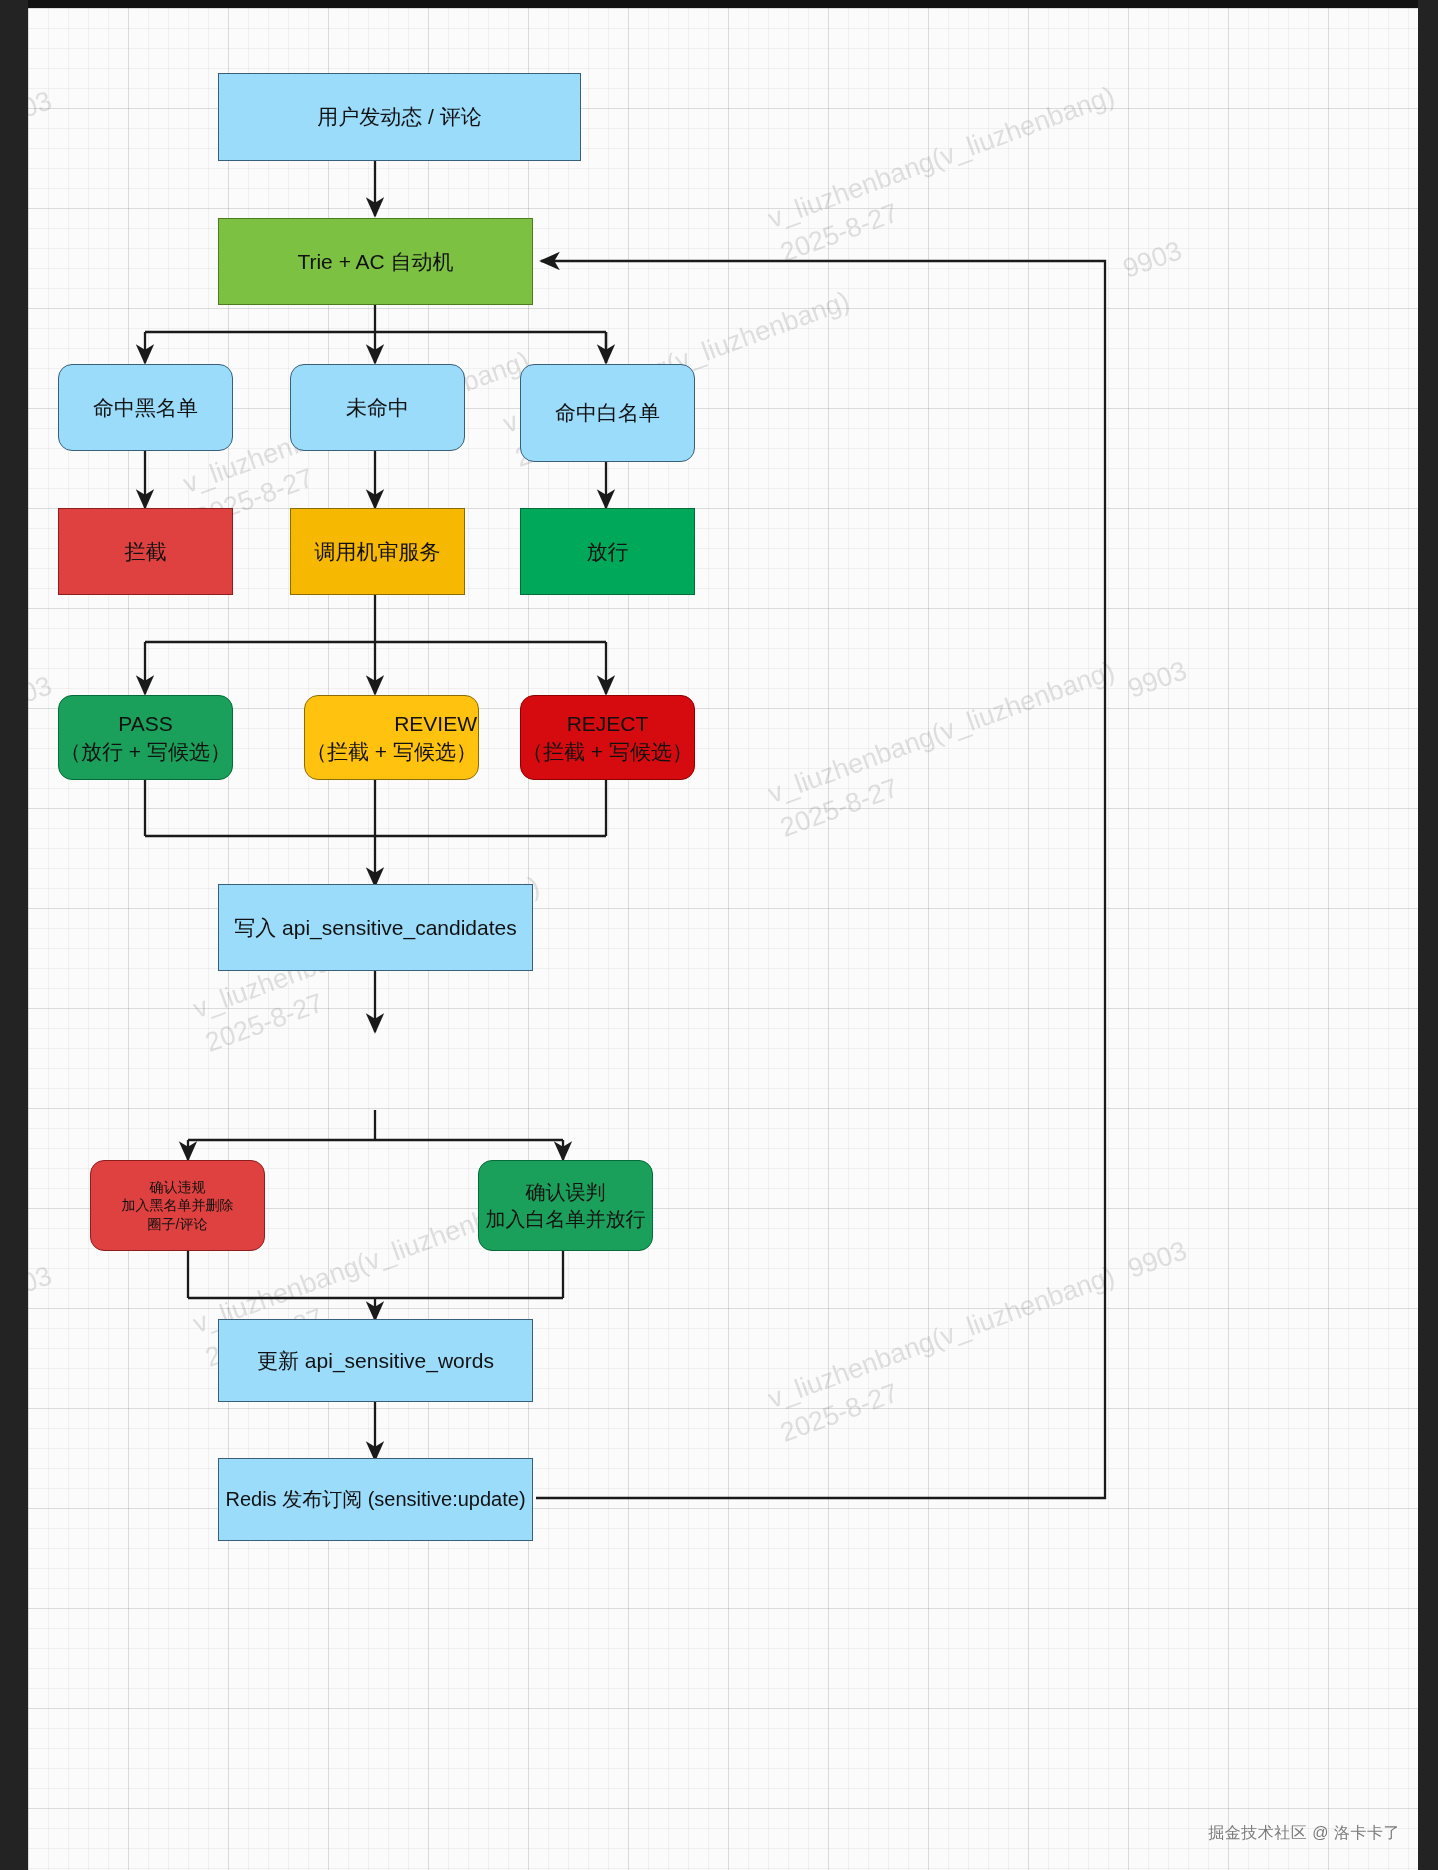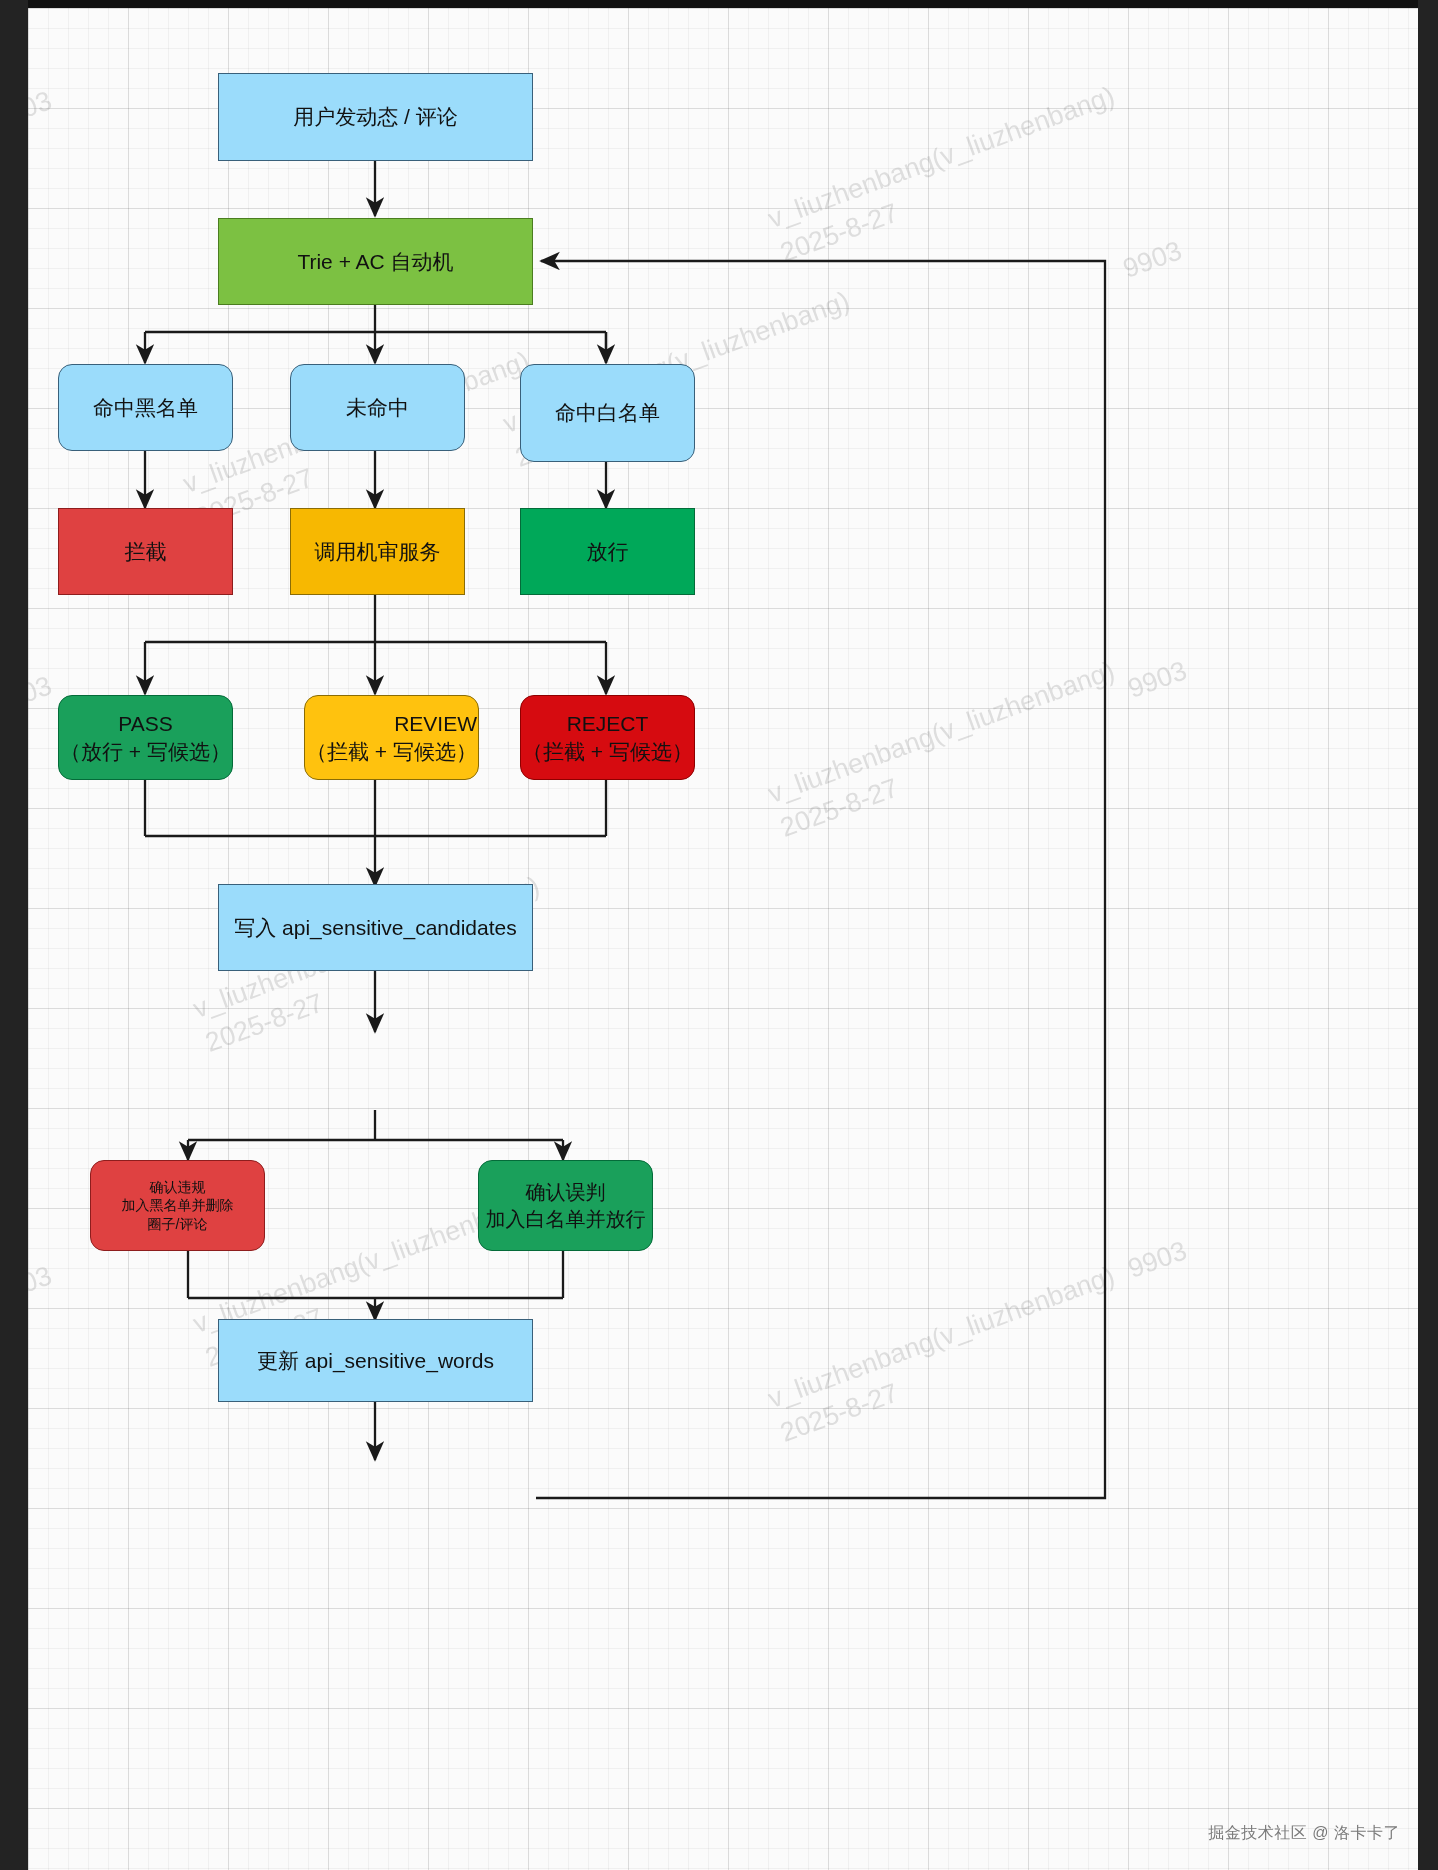--- a/index.html
+++ b/index.html
@@ -171,21 +171,21 @@
         <path d="M535,1242 L535,1290"></path>
         <path d="M160,1290 L535,1290"></path>
         <path d="M347,1290 L347,1312" marker-end="url(#ah)"></path>
 
         <path d="M347,1394 L347,1452" marker-end="url(#ah)"></path>
 
         <path d="M508,1490 L1077,1490 L1077,253 L513,253" marker-end="url(#ah)"></path>
       </g>
     </svg>
 
-    <div class="node blue" style="left:190px;top:65px;width:315px;height:88px;">用户发动态 / 评论</div>
+    <div class="node blue" style="left:190px;top:65px;width:363px;height:88px;">用户发动态 / 评论</div>
 
     <div class="node green" style="left:190px;top:210px;width:315px;height:87px;">Trie + AC 自动机</div>
 
     <div class="node blue rounded" style="left:30px;top:356px;width:175px;height:87px;">命中黑名单</div>
 
     <div class="node blue rounded" style="left:262px;top:356px;width:175px;height:87px;">未命中</div>
 
     <div class="node blue rounded" style="left:492px;top:356px;width:175px;height:98px;">命中白名单</div>
 
     <div class="node red" style="left:30px;top:500px;width:175px;height:87px;">拦截</div>
@@ -208,17 +208,18 @@
 
     <div class="node red rounded" style="left:62px;top:1152px;width:175px;height:91px;font-size:14px;">确认违规
 加入黑名单并删除
 圈子/评论</div>
 
     <div class="node emerald2 rounded" style="left:450px;top:1152px;width:175px;height:91px;font-size:20px;">确认误判
 加入白名单并放行</div>
 
     <div class="node blue" style="left:190px;top:1311px;width:315px;height:83px;">更新 api_sensitive_words</div>
 
+    <div class="node blue" style="left:190px;top:1450px;width:315px;height:83px;font-size:20px;">Redis 发布订阅 (sensitive:update)</div>
 
   </div>
 
   <div class="footer-wm">掘金技术社区 @ 洛卡卡了</div>
 </div>
 
 </body></html>

